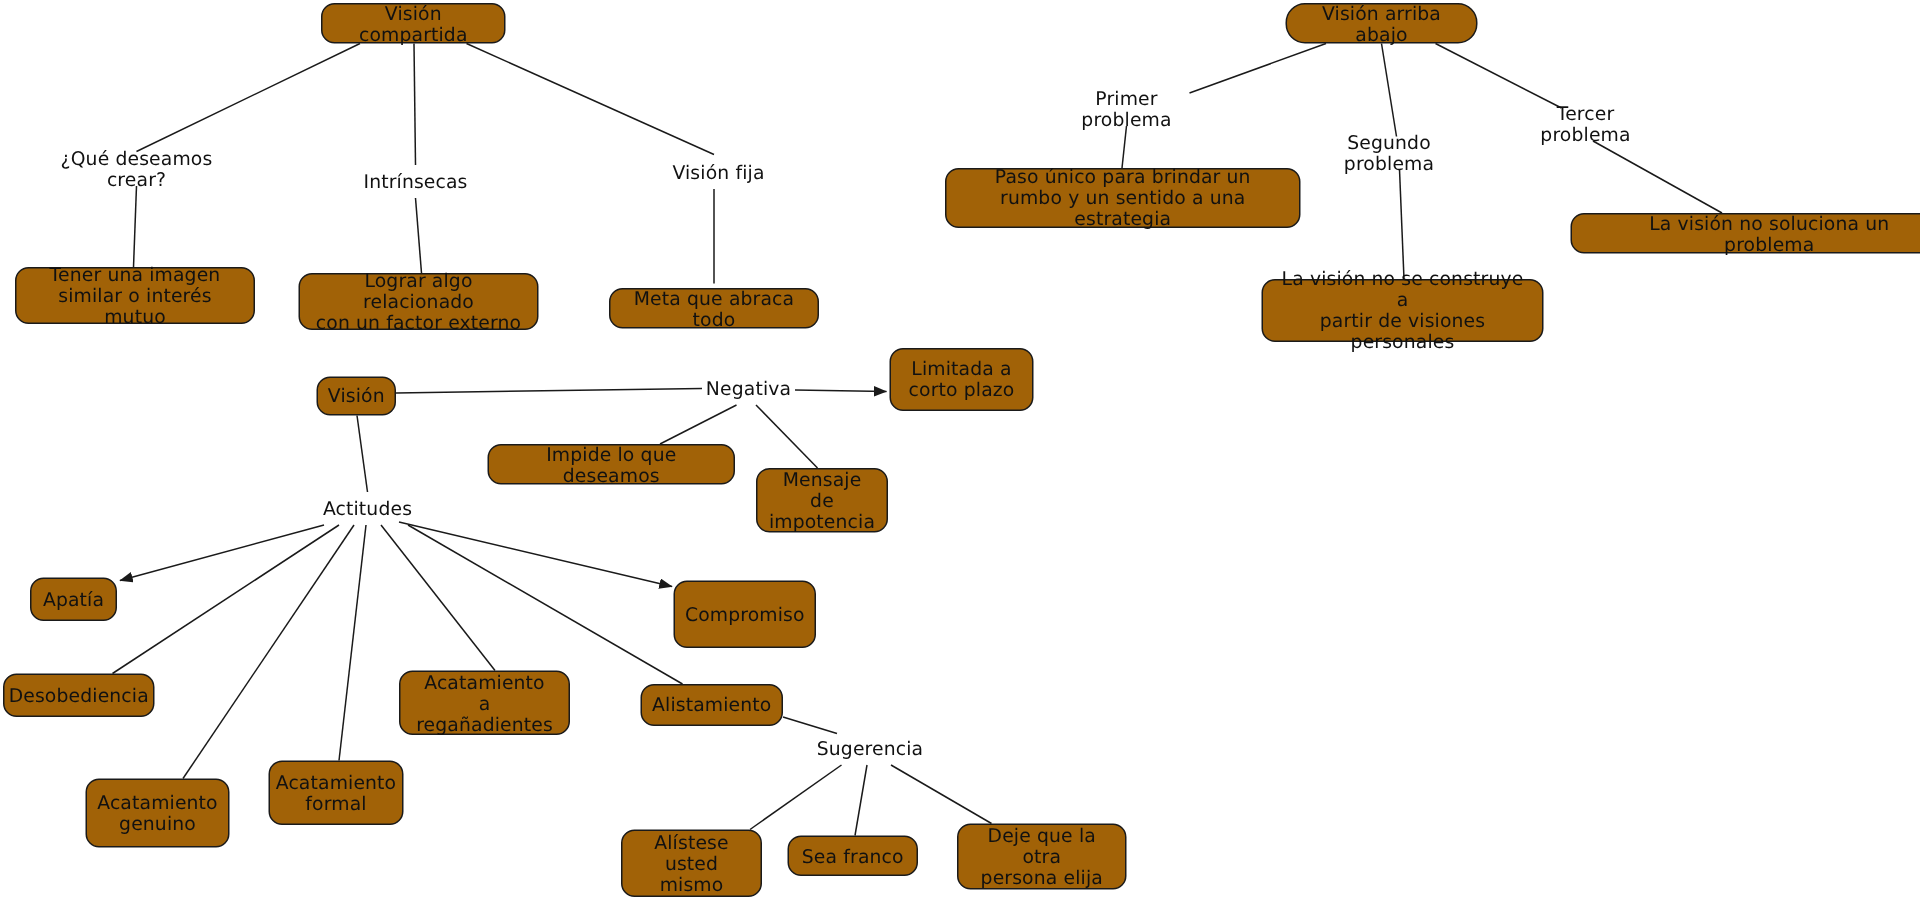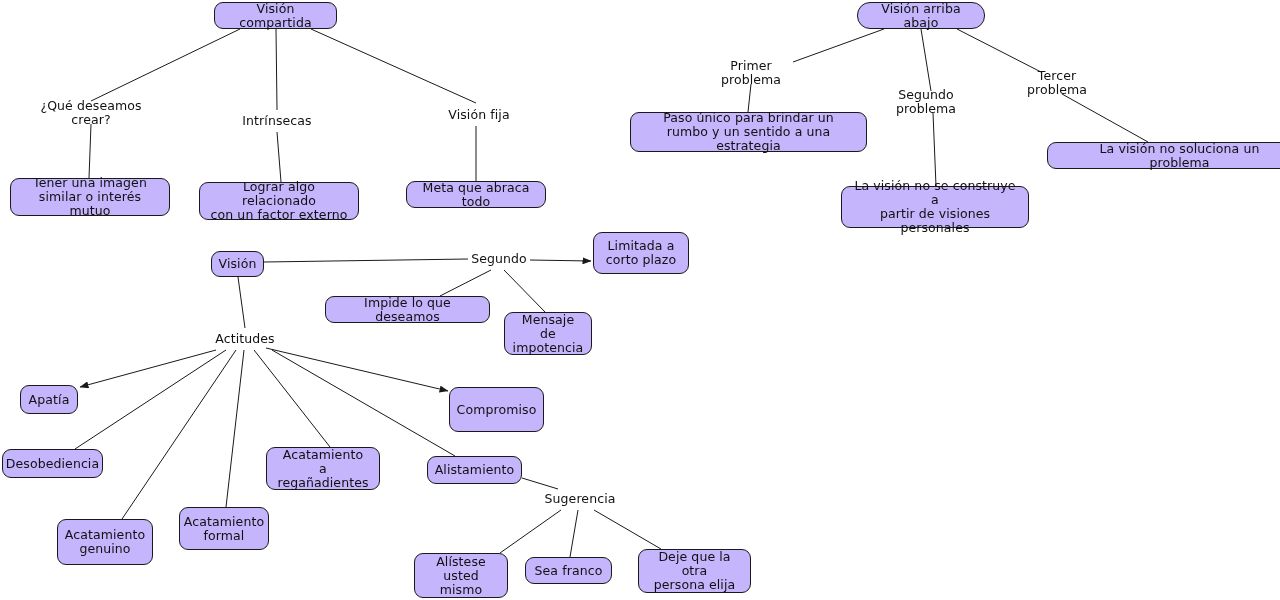--- a/index.html
+++ b/index.html
@@ -24,21 +24,21 @@
     pointer-events: none;
   }
   svg#edges line, svg#edges path {
     stroke: #1a1a1a;
     stroke-width: 1;
     fill: none;
   }
   .node {
     position: absolute;
     box-sizing: border-box;
-    background: #c4b5fd;
+    background: #a16207;
     border: 1.2px solid #1a1a1a;
     border-radius: 9px;
     display: flex;
     align-items: center;
     justify-content: center;
     text-align: center;
     color: #111111;
     font-size: 12.5px;
     line-height: 14px;
     padding: 2px 7px;
@@ -103,32 +103,32 @@
   </svg>
   <div id="node-layer">
       <div class="node" style="left: 214px; top: 2px; width: 123px; height: 27px;">Visión compartida</div>
       <div class="link-label" style="left: 20px; top: 104px; width: 142px; height: 18px;">¿Qué deseamos crear?</div>
       <div class="link-label" style="left: 241px; top: 112px; width: 72px; height: 18px;">Intrínsecas</div>
       <div class="link-label" style="left: 447px; top: 106px; width: 64px; height: 18px;">Visión fija</div>
       <div class="node" style="left: 10px; top: 178px; width: 160px; height: 38px;">Tener una imagen
 similar o interés mutuo</div>
       <div class="node" style="left: 199px; top: 182px; width: 160px; height: 38px;">Lograr algo relacionado
 con un factor externo</div>
-      <div class="node" style="left: 406px; top: 181px; width: 140px; height: 27px;">Meta que abraca todo</div>
+      <div class="node" style="left: 406px; top: 192px; width: 140px; height: 27px;">Meta que abraca todo</div>
       <div class="node" style="left: 857px; top: 2px; width: 128px; height: 27px; border-radius: 13px;">Visión arriba abajo</div>
       <div class="link-label" style="left: 699px; top: 64px; width: 104px; height: 18px;">Primer problema</div>
       <div class="link-label" style="left: 868px; top: 93px; width: 116px; height: 18px;">Segundo problema</div>
       <div class="link-label" style="left: 1006px; top: 74px; width: 102px; height: 18px;">Tercer problema</div>
       <div class="node" style="left: 630px; top: 112px; width: 237px; height: 40px;">Paso único para brindar un
 rumbo y un sentido a una estrategia</div>
       <div class="node" style="left: 841px; top: 186px; width: 188px; height: 42px;">La visión no se construye a
 partir de visiones personales</div>
       <div class="node" style="left: 1047px; top: 142px; width: 251px; height: 27px; padding-left: 21px;">La visión no soluciona un problema</div>
       <div class="node" style="left: 211px; top: 251px; width: 53px; height: 26px;">Visión</div>
-      <div class="link-label" style="left: 470px; top: 250px; width: 58px; height: 18px;">Segundo</div>
+      <div class="link-label" style="left: 470px; top: 250px; width: 58px; height: 18px;">Negativa</div>
       <div class="node" style="left: 593px; top: 232px; width: 96px; height: 42px;">Limitada a
 corto plazo</div>
       <div class="node" style="left: 325px; top: 296px; width: 165px; height: 27px;">Impide lo que deseamos</div>
       <div class="node" style="left: 504px; top: 312px; width: 88px; height: 43px;">Mensaje de
 impotencia</div>
       <div class="link-label" style="left: 214px; top: 330px; width: 62px; height: 18px;">Actitudes</div>
       <div class="node" style="left: 20px; top: 385px; width: 58px; height: 29px;">Apatía</div>
       <div class="node" style="left: 449px; top: 387px; width: 95px; height: 45px;">Compromiso</div>
       <div class="node" style="left: 2px; top: 449px; width: 101px; height: 29px;">Desobediencia</div>
       <div class="node" style="left: 266px; top: 447px; width: 114px; height: 43px;">Acatamiento

